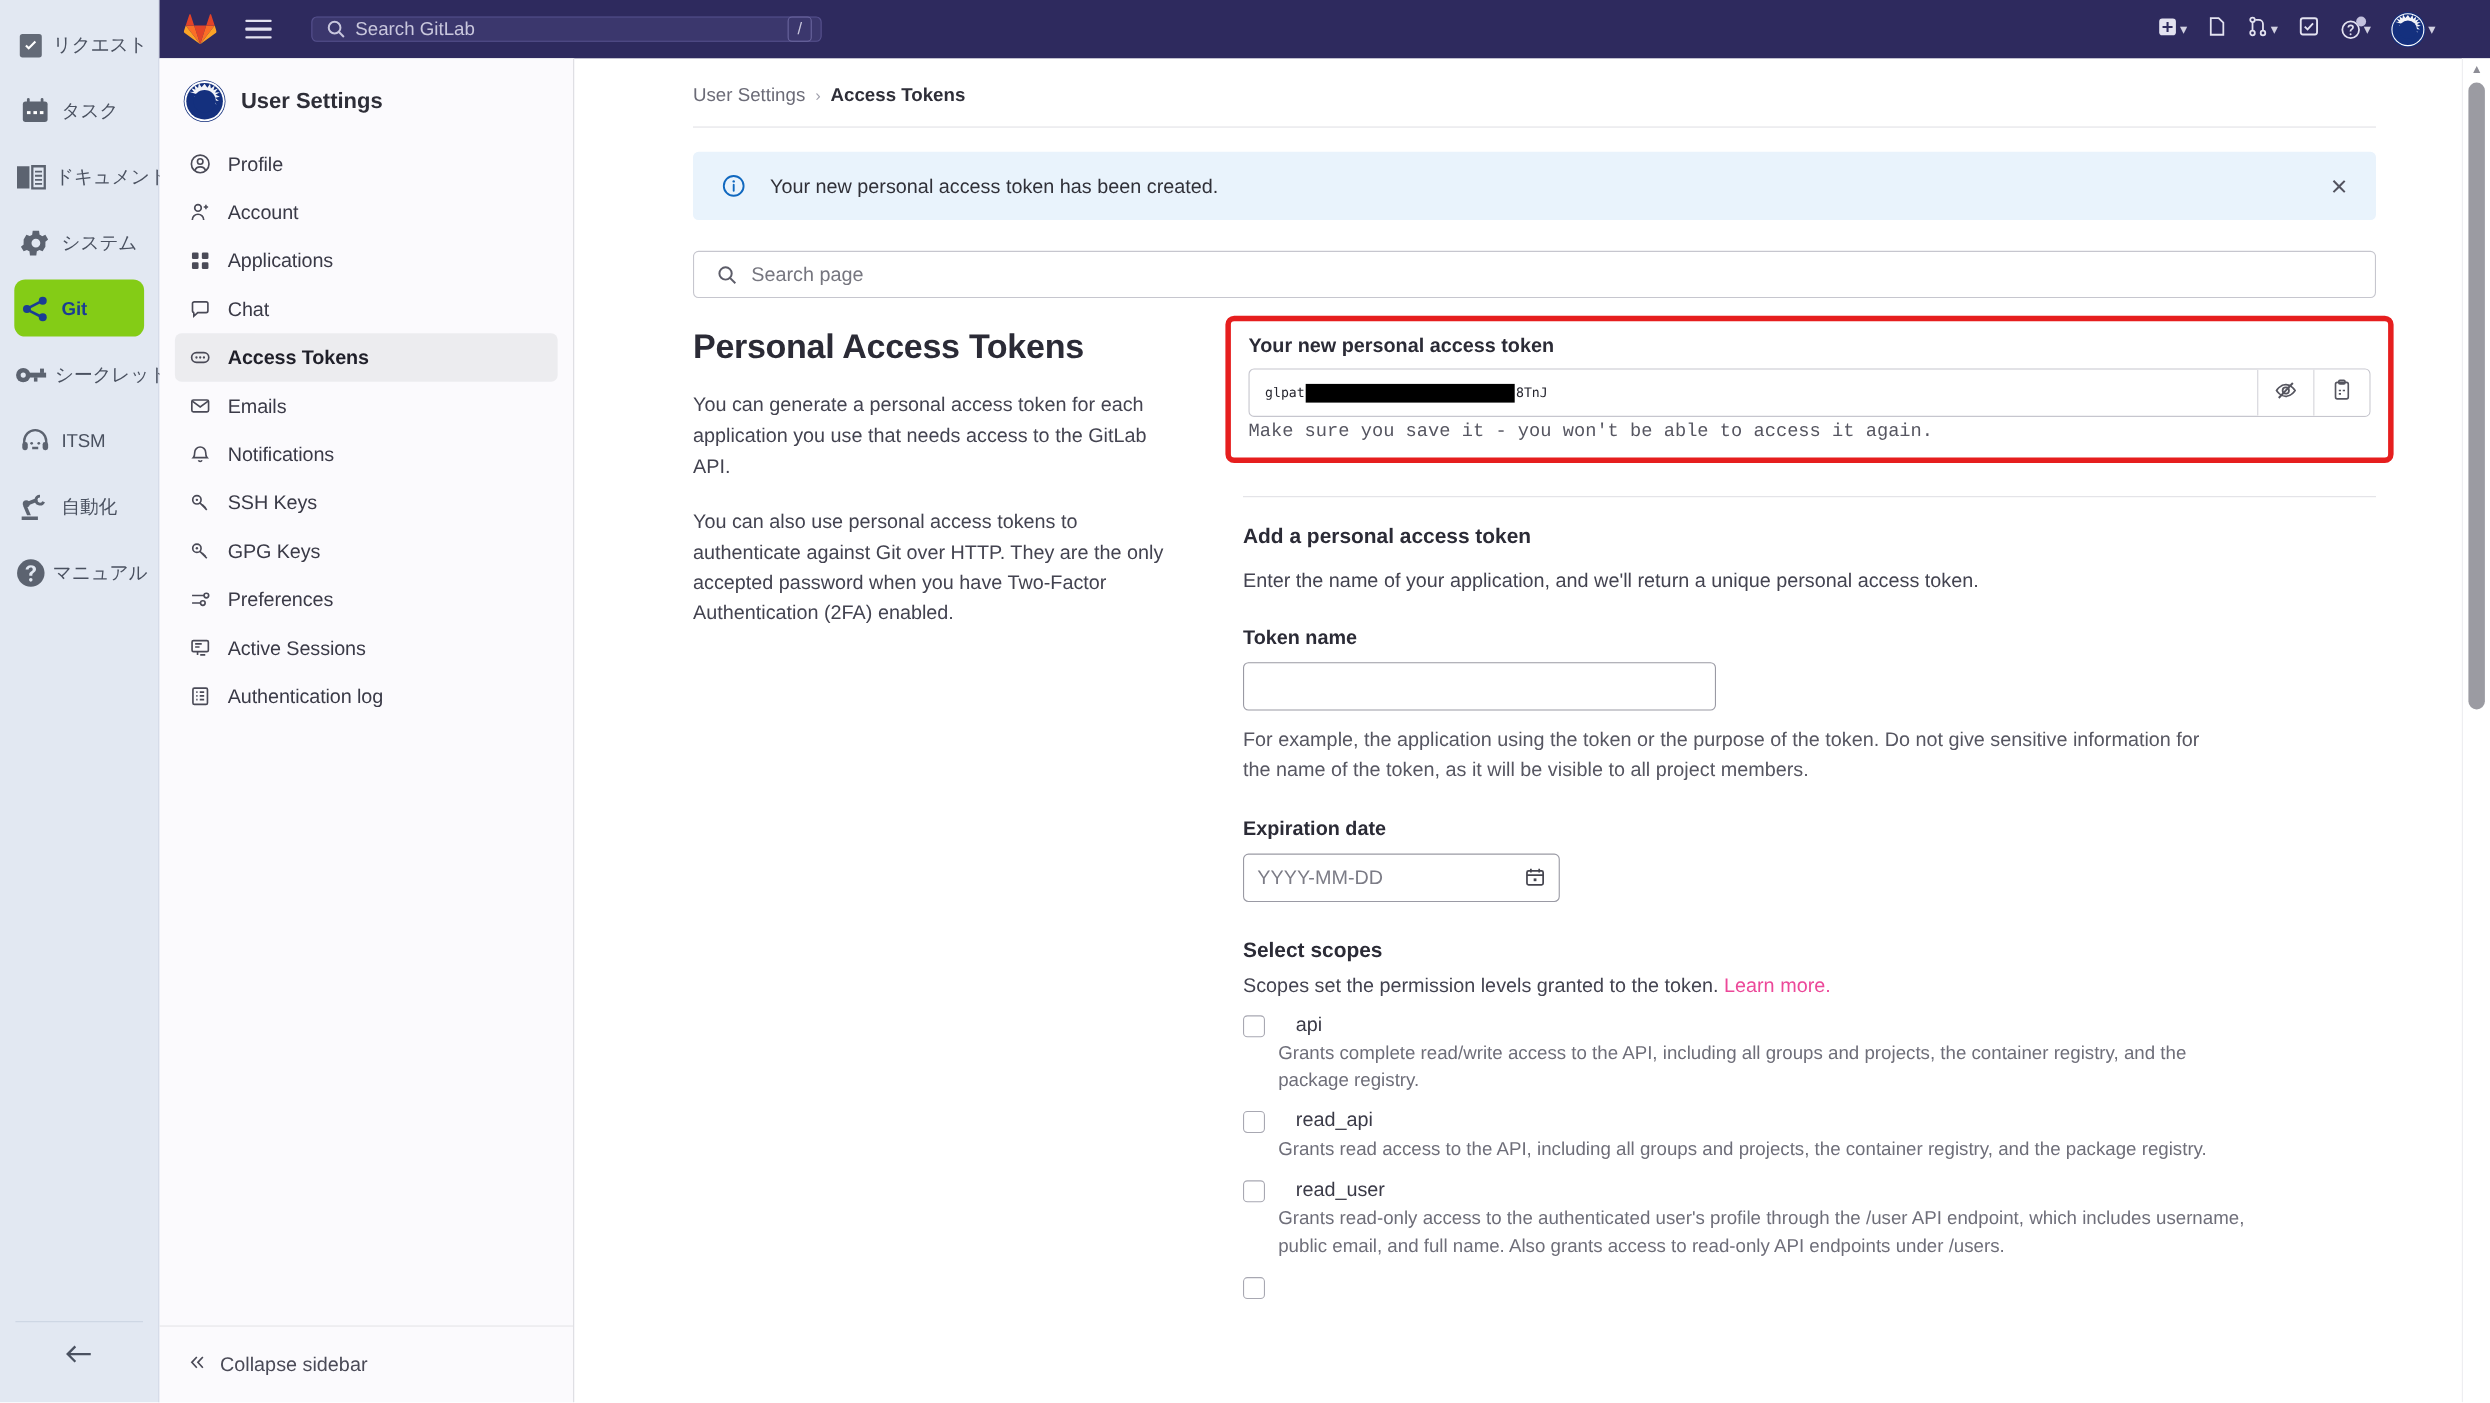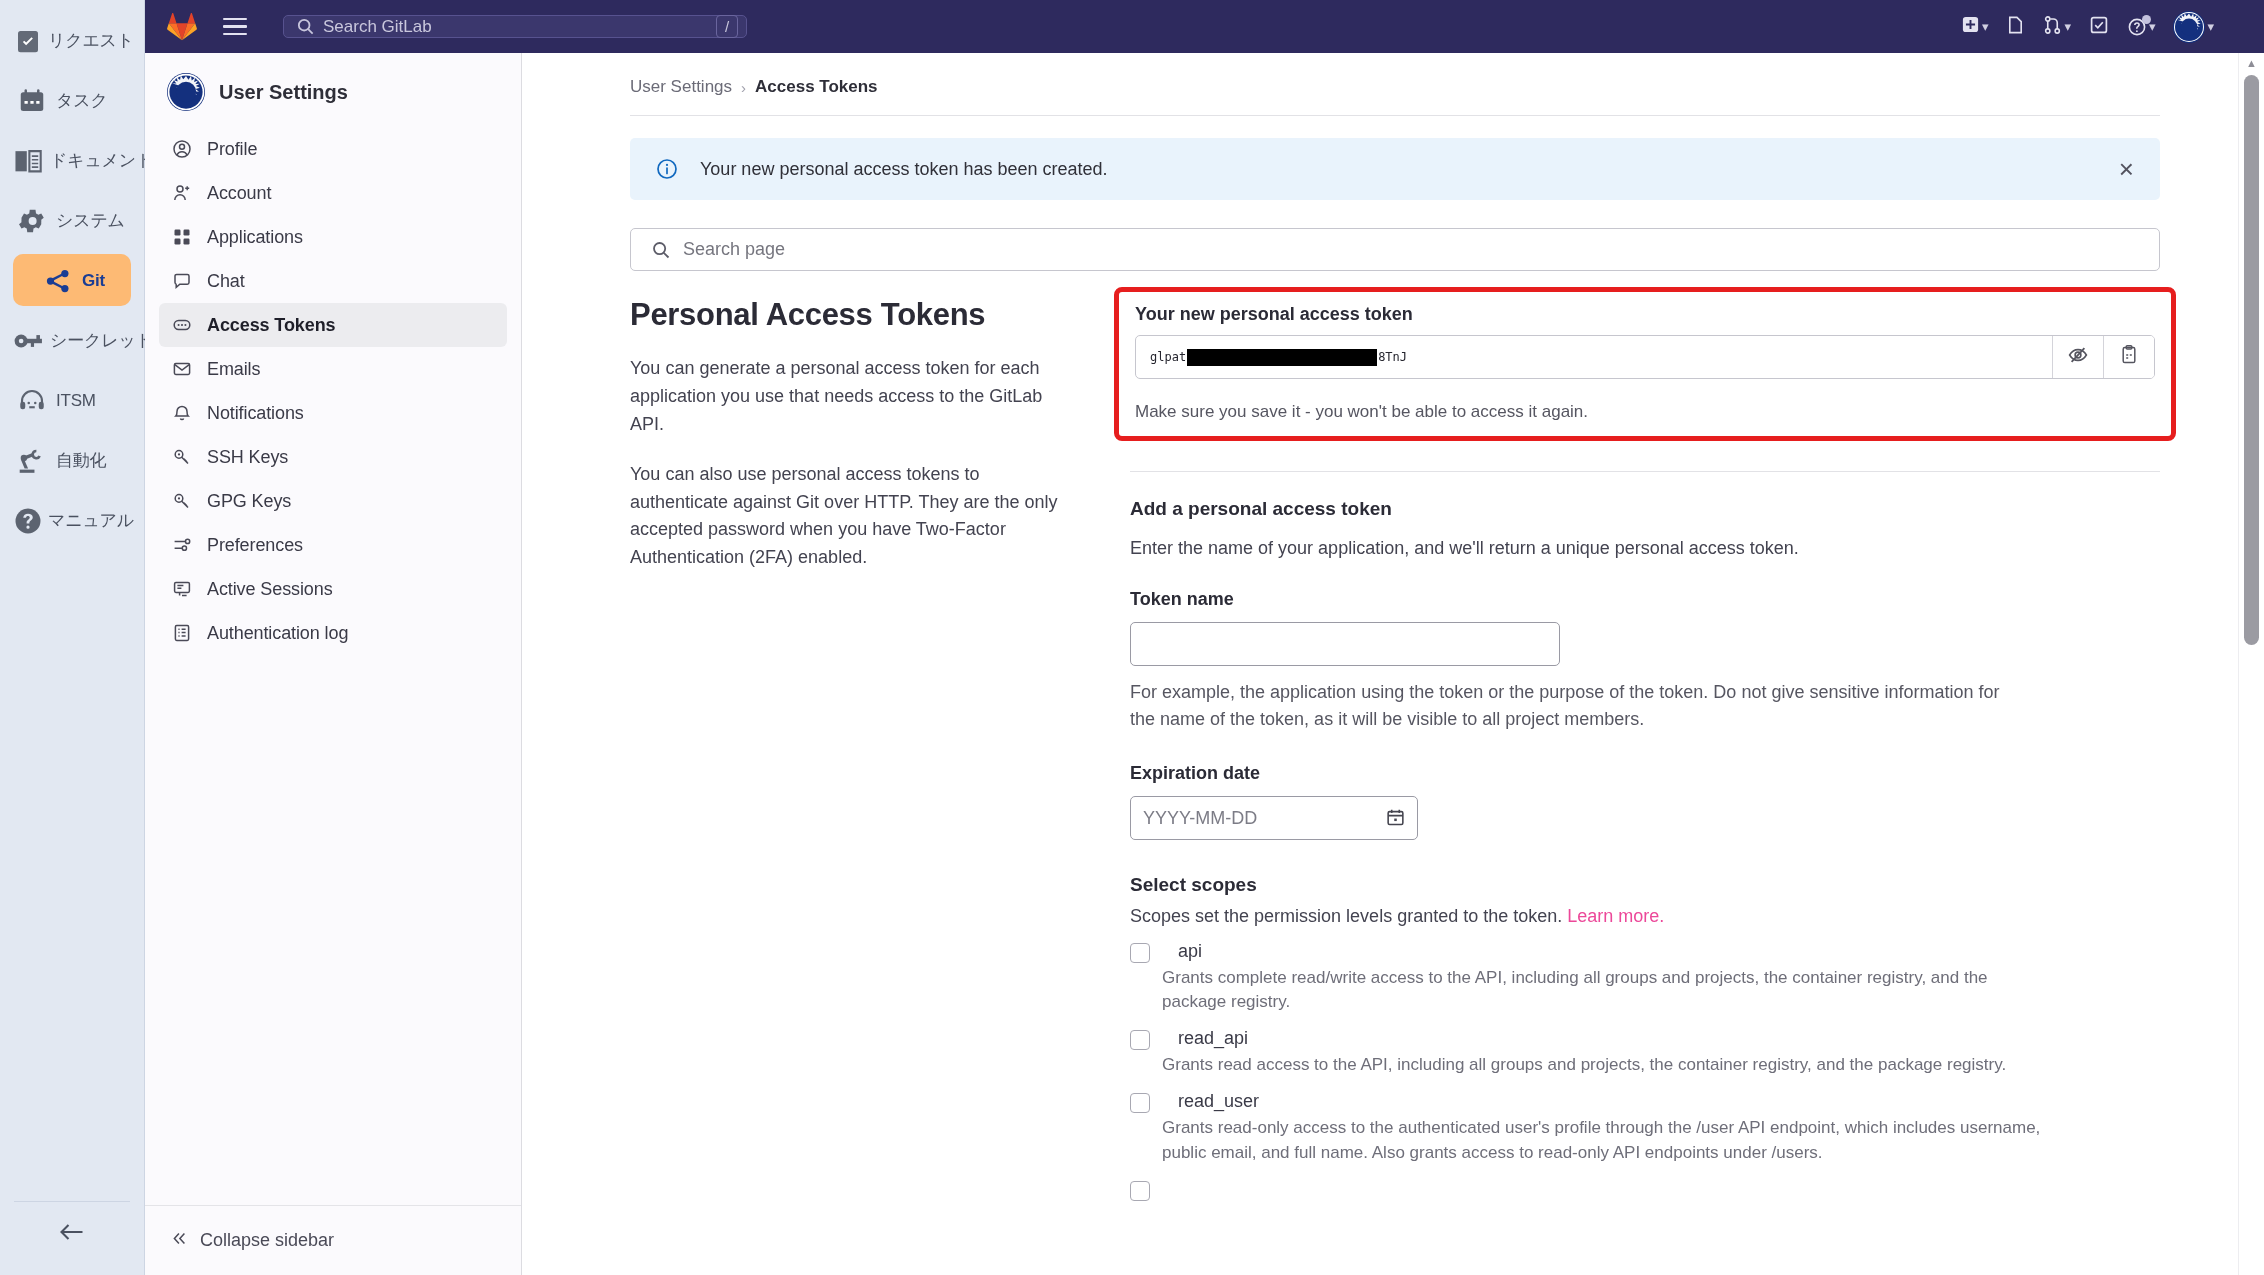--- a/index.html
+++ b/index.html
@@ -48,21 +48,21 @@
   }
   .rail-item .rail-ico svg { display:block; }
   .rail-label {
     font-size: 17px;
     color: #4a5160;
     letter-spacing: -0.2px;
     white-space: nowrap;
     text-align: center;
     line-height: 1.1;
   }
-  .rail-item.active { background: #fdba74; justify-content: center; }
+  .rail-item.active { background: #84cc16; }
   .rail-item.active .rail-ico { color: #1a3d94; }
   .rail-item.active .rail-label { color: #1a3d94; font-weight: bold; }
   .rail-back {
     position: absolute;
     bottom: 10px; left: 0; right: 0;
     display: flex; justify-content: center; align-items: center;
     height: 64px;
     border-top: 1px solid #cdd5e3;
     margin: 0 14px;
     width: calc(100% - 28px);
@@ -305,21 +305,22 @@
   .tok-btn {
     width: 51px;
     border-left: 1px solid #d4d4da;
     display:flex; align-items:center; justify-content:center;
     cursor:pointer; color:#55555f;
     background:#fff;
   }
   .hint {
     font-size: 17px;
     color: #565661;
-    margin-top: 23px;
+    margin-top: 4px;
+    font-family: Liberation Mono, monospace;
   }
   .divider { border-top: 1px solid #e2e2e6; margin: 30px 0 26px; }
 
   .sec-title { font-size: 19px; font-weight:bold; color:#2b2b36; margin-bottom:18px;}
   .sec-desc { font-size: 18px; color:#434350; margin-bottom: 30px; }
   .field-label { font-size: 18px; font-weight: bold; color:#2b2b36; display:block; margin-bottom:12px;}
   .text-input {
     width: 430px; height: 44px;
     border: 1px solid #9a9aa4;
     border-radius: 5px;

